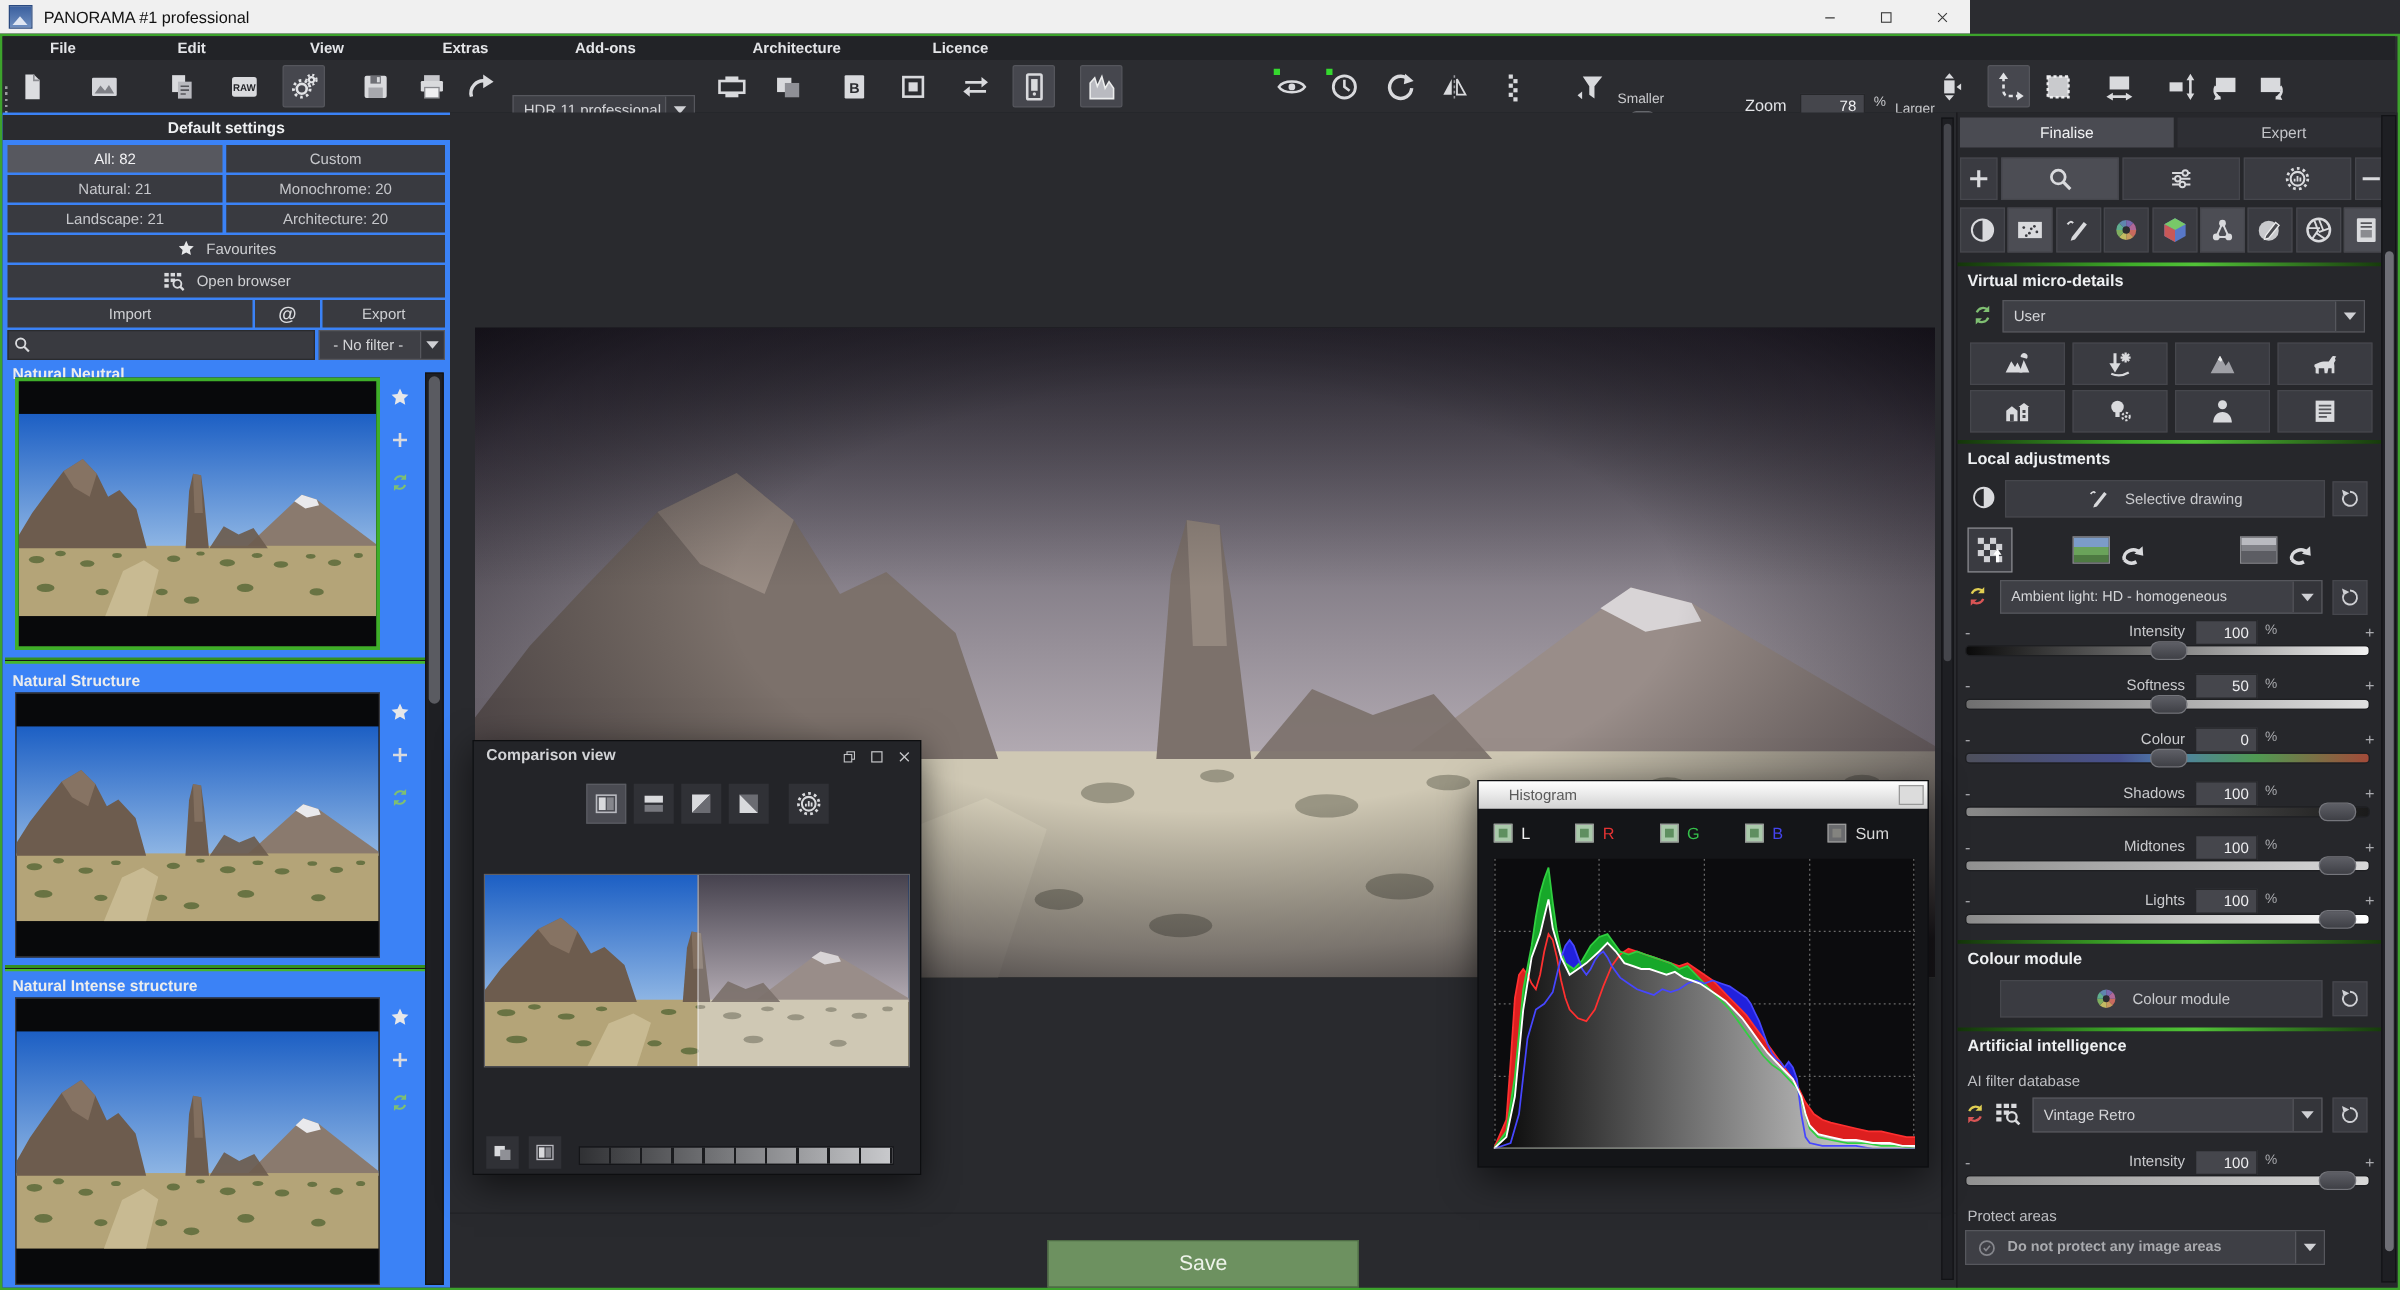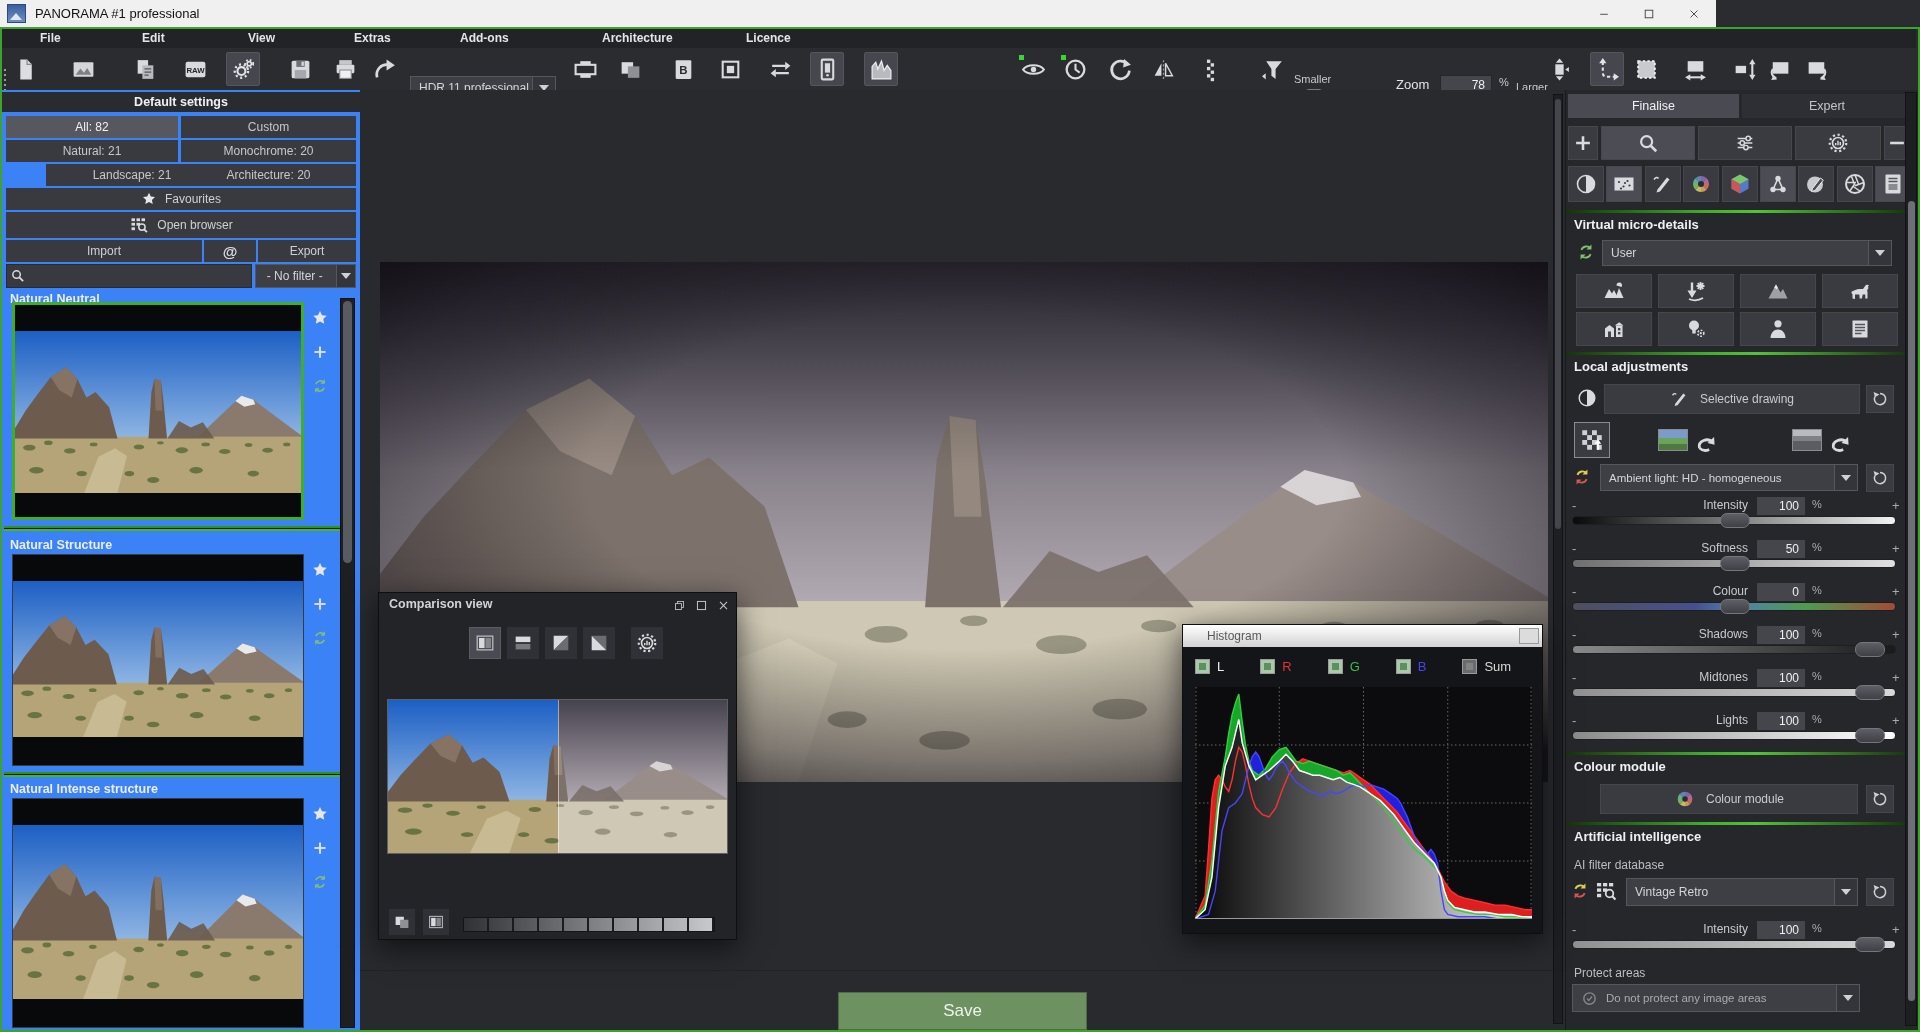--- a/index.html
+++ b/index.html
@@ -1,21 +1,21 @@
 <!DOCTYPE html>
 <html><head>
 <meta charset="utf-8">
 <style>
   html,body{margin:0;padding:0;background:#000;}
   #app{position:relative;width:1920px;height:1032px;overflow:hidden;background:#2b2c30;
        font-family:"Liberation Sans",sans-serif;font-size:12px;color:#c9cacd;user-select:none;}
   .abs{position:absolute;}
   svg.ic{display:block;}
   
-  #titlebar{position:absolute;left:0;top:0;width:1716px;height:27px;background:#f0f0f0;display:flex;align-items:center;}
+  #titlebar{position:absolute;left:0;top:0;width:1576px;height:27px;background:#f0f0f0;display:flex;align-items:center;}
   #applogo{width:17px;height:17px;margin-left:7px;background:linear-gradient(#3a5f9e,#6f8fc0);border:1px solid #2a4a80;position:relative;}
   #applogo:after{content:"";position:absolute;left:2px;bottom:2px;border-left:6px solid transparent;border-right:6px solid transparent;border-bottom:7px solid #dfe6f2;}
   #apptitle{margin-left:9px;font-size:13px;color:#111;}
   .wbtn{width:45px;height:27px;display:flex;align-items:center;justify-content:center;}
   #winbtns{margin-left:auto;display:flex;}
   
   #frame{position:absolute;left:0;top:27px;width:1920px;height:1005px;box-sizing:border-box;
          border:2px solid #3da32c;background:#2b2c30;}
   
   #menubar{position:absolute;left:0;top:0;width:1914px;height:19px;background:#222327;}
@@ -342,21 +342,21 @@
 
     <div id="leftpanel">
       <div id="lp-header">
         <span>Default settings</span>
       </div>
       <div id="lp-filters">
           <div class="fbtn act" style="left: 4px; top: 26px; width: 172px;">All: 82</div>
           <div class="fbtn" style="left: 179px; top: 26px; width: 175px;">Custom</div>
           <div class="fbtn" style="left: 4px; top: 50px; width: 172px;">Natural: 21</div>
           <div class="fbtn" style="left: 179px; top: 50px; width: 175px;">Monochrome: 20</div>
-          <div class="fbtn" style="left: 4px; top: 74px; width: 172px; margin-left: 40px;">Landscape: 21</div>
+          <div class="fbtn" style="left: 4px; top: 74px; width: 172px;">Landscape: 21</div>
           <div class="fbtn" style="left: 179px; top: 74px; width: 175px;">Architecture: 20</div>
         </div>
       <div class="abar" id="lp-fav" style="left:4px;top:98px;width:350px;height:22px;">
           <svg class="ic" style="width:16px;height:16px" viewBox="0 0 24 24">
             <path d="M12 2.5l2.7 5.8 6.3.8-4.6 4.3 1.2 6.2-5.6-3.1-5.6 3.1 1.2-6.2L3 9.1l6.3-.8z" fill="#e6e7e9"></path>
           </svg>
           <span>Favourites</span>
         </div>
       <div class="abar" id="lp-open" style="left:4px;top:122px;width:350px;height:26px;">
           <svg class="ic" style="width:20px;height:20px" viewBox="0 0 24 24">
@@ -1020,21 +1020,21 @@
           </div>
         </div>
       <div class="rlabel" style="top:876px;text-align:center;">Protect areas</div>
       <div class="dd" style="position:absolute;left:6px;top:894px;width:288px;height:28px;gap:8px;">
         <span id="protic">
             <svg class="ic" style="width:17px;height:17px" viewBox="0 0 24 24">
               <circle cx="12" cy="12" r="8" fill="none" stroke="#85868c" stroke-width="2"></circle>
               <path d="M8.5 12l2.5 2.8 4.5-5.6" fill="none" stroke="#85868c" stroke-width="1.8"></path>
             </svg>
           </span>
-        <span style="font-size:11.5px;color:#a9aaae;">Do not protect any image areas</span>
+        <span style="font-size:11.5px;color:#a9aaae;font-weight:bold;">Do not protect any image areas</span>
         <span class="arr">
             <span class="tri"></span>
           </span>
       </div>
       <div class="sb" style="left:339px;top:2px;width:12px;height:934px;">
         <div class="sbthumb" style="left:2px;width:7px;top:108px;height:800px;background:#6e6f76;"></div>
       </div>
     </div>
 
     <div class="win" id="compwin" style="left:376px;top:563px;width:359px;height:348px;z-index:20;">

